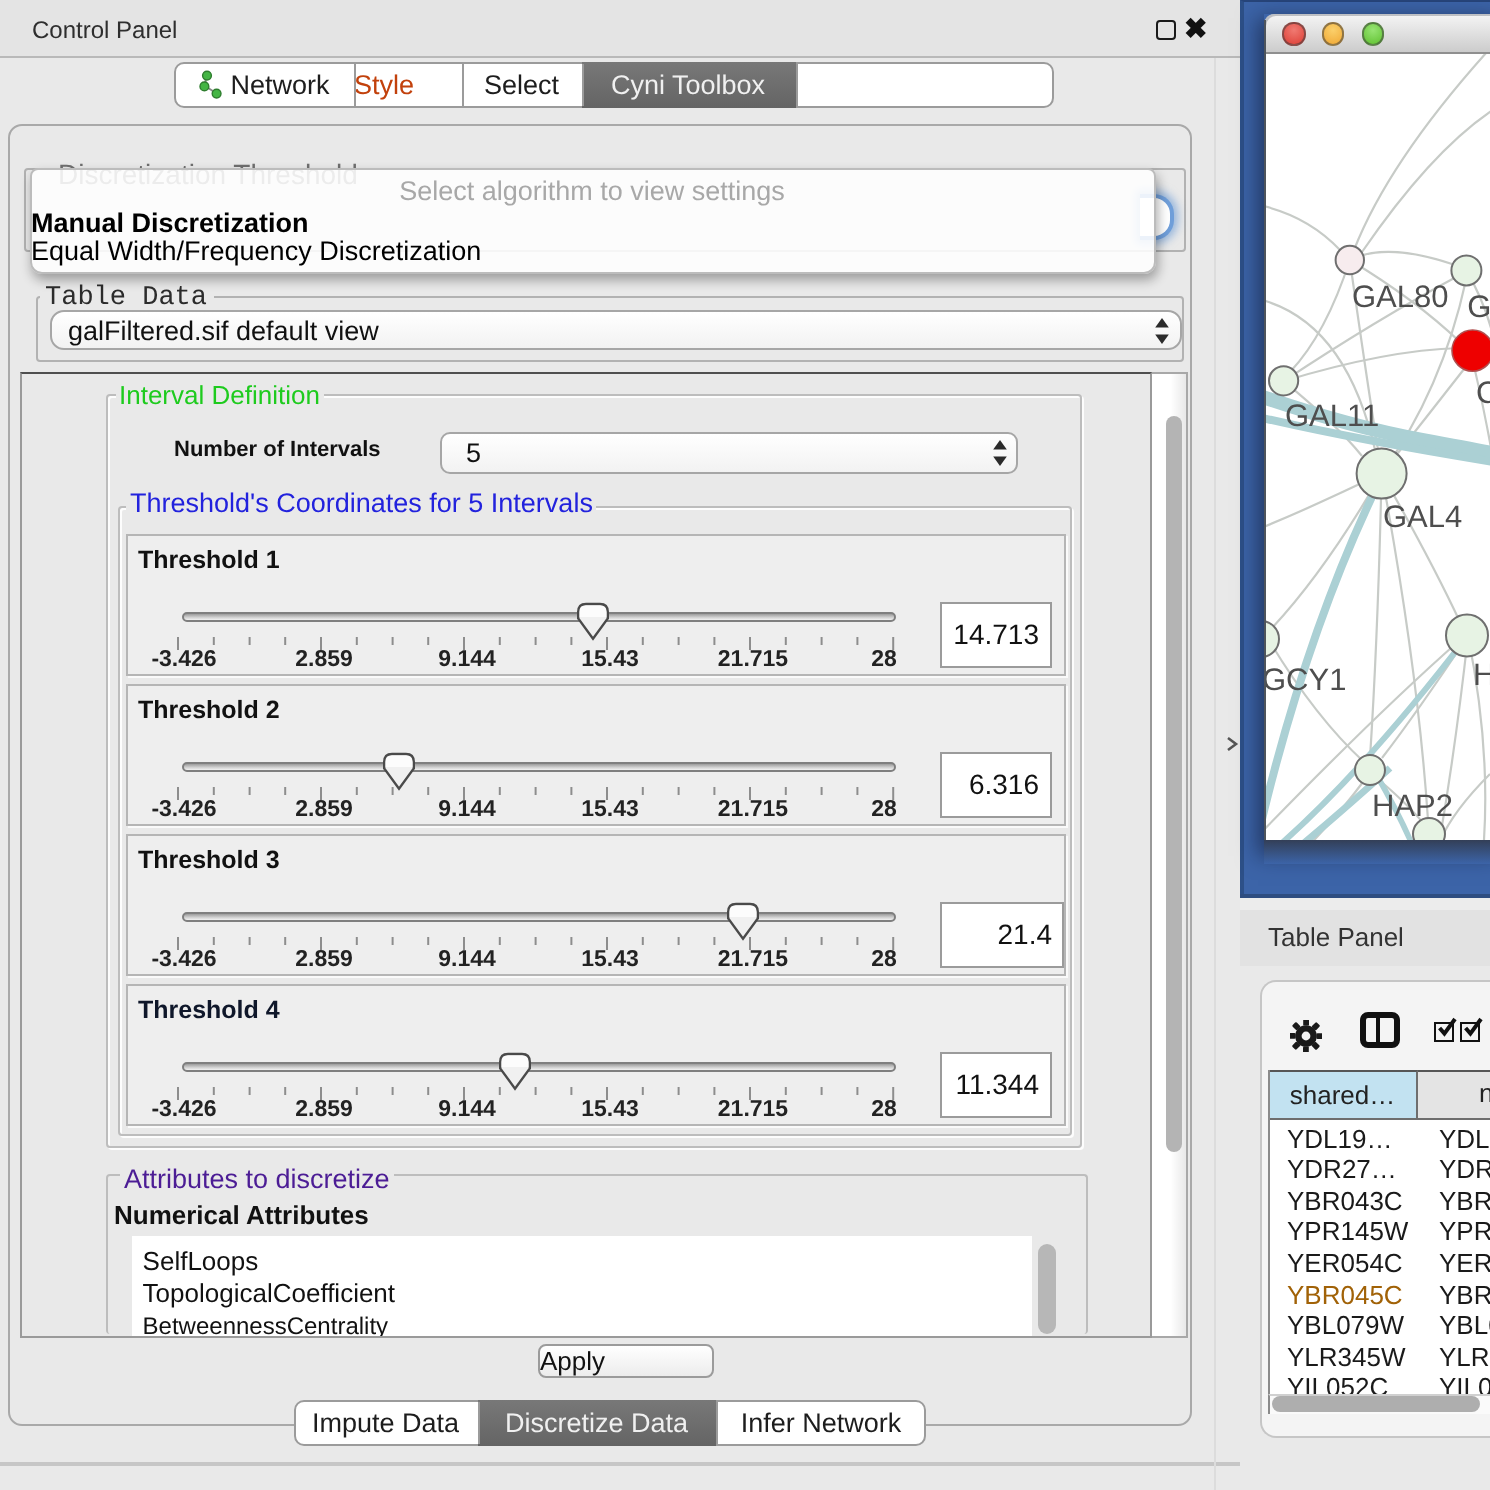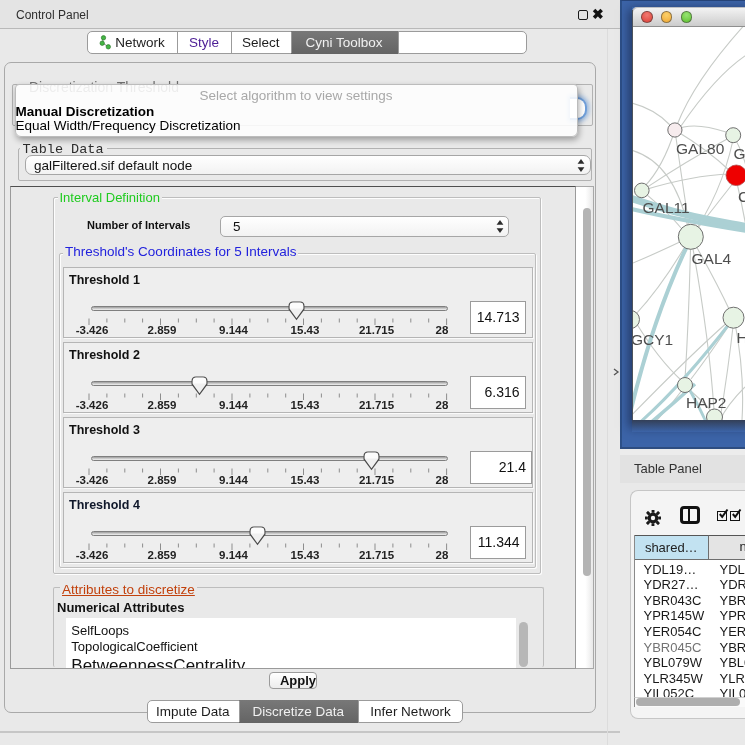--- a/index.html
+++ b/index.html
@@ -14,35 +14,35 @@
 <div class="abs" style="left:578px;top:10px;width:10px;height:10px;border:1.6px solid #1a1a1a;border-radius:2px;"></div>
 <div class="abs" style="left:592px;top:6px;font-size:14px;font-weight:bold;color:#111;">✖</div>
 <div class="abs" style="left:87px;top:31px;width:440px;height:23px;background:#fff;border:1px solid #9b9b9b;border-radius:5px;"></div>
 <div class="abs" style="left:87px;top:31px;width:90px;height:23px;color:#1d1d1d;font-size:13.5px;text-align:center;line-height:23px;"><svg width="13" height="15" viewBox="0 0 13 15" style="vertical-align:-3px;margin-right:3px;">
         <line x1="4" y1="3" x2="3.5" y2="8" stroke="#8a8a8a" stroke-width="1"></line>
         <line x1="3.5" y1="8" x2="9" y2="11.5" stroke="#8a8a8a" stroke-width="1"></line>
         <circle cx="4.5" cy="2.8" r="2.2" fill="#44b544" stroke="#2e7d2e" stroke-width="0.7"></circle>
         <circle cx="3.2" cy="8.2" r="2.2" fill="#44b544" stroke="#2e7d2e" stroke-width="0.7"></circle>
         <circle cx="9.3" cy="11.8" r="2.2" fill="#44b544" stroke="#2e7d2e" stroke-width="0.7"></circle>
       </svg>Network</div>
-<div class="abs" style="left:177px;top:31px;width:54px;height:23px;color:#4c1d95;font-size:13.5px;text-align:center;line-height:23px;">Style</div>
+<div class="abs" style="left:177px;top:31px;width:54px;height:23px;color:#c2410c;font-size:13.5px;text-align:left;line-height:23px;">Style</div>
 <div class="abs" style="left:177px;top:32px;width:1px;height:21px;background:#9b9b9b;"></div>
 <div class="abs" style="left:231px;top:31px;width:59.5px;height:23px;color:#1d1d1d;font-size:13.5px;text-align:center;line-height:23px;">Select</div>
 <div class="abs" style="left:231px;top:32px;width:1px;height:21px;background:#9b9b9b;"></div>
 <div class="abs" style="left:290.5px;top:31px;width:107.0px;height:23px;background:linear-gradient(#787878,#646464);color:#f0f0f0;font-size:13.5px;text-align:center;line-height:23px;">Cyni Toolbox</div>
 <div class="abs" style="left:290.5px;top:32px;width:1px;height:21px;background:#9b9b9b;"></div>
 <div class="abs" style="left:397.5px;top:32px;width:1px;height:21px;background:#9b9b9b;"></div>
 <div class="abs" style="left:4px;top:62px;width:592px;height:651px;border:1px solid #a9a9a9;border-radius:7px;background:#e9e9e9;"></div>
 <div class="abs" style="left:12px;top:84px;width:581px;height:42px;border:1px solid #b2b2b2;border-radius:2px;"></div>
 <div class="abs" style="left:26px;top:78.5px;background:#e9e9e9;padding:0 3px;font-size:14px;color:#6f6f6f;">Discretization Threshold</div>
 <div class="abs" style="left:570px;top:97px;width:17px;height:23px;border-radius:0 10px 10px 0;background:#fff;border:2px solid #6f9ed9;border-left:none;box-shadow:0 0 4px 2px rgba(96,148,211,0.6);"></div>
 <div class="abs" style="left:17.5px;top:148px;width:574.5px;height:32.5px;border:1px solid #b2b2b2;border-radius:2px;"></div>
 <div class="abs" style="left:19.5px;top:141.5px;background:#e9e9e9;padding:0 3px;font-size:13.5px;color:#2c2c2c;font-family:Liberation Mono, monospace;">Table Data</div>
 <div class="abs" style="left:25px;top:154.5px;width:566px;height:20.5px;border-radius:7px;background:linear-gradient(#ffffff,#f2f2f2);border:1px solid #a6a6a6;"></div>
-<div class="abs" style="left:34px;top:157.5px;font-size:13.5px;color:#111;">galFiltered.sif default node</div>
+<div class="abs" style="left:34px;top:157.5px;font-size:13.5px;color:#111;">galFiltered.sif default view</div>
 <svg class="abs" style="left:576.5px;top:158.5px;" width="8" height="13" viewBox="0 0 8 13">
       <path d="M4 0 L7.4 4.7 L0.6 4.7 Z" fill="#2b2b2b"></path>
       <path d="M4 13 L7.4 8.3 L0.6 8.3 Z" fill="#2b2b2b"></path>
     </svg>
 <div class="abs" style="left:10px;top:186px;width:566px;height:482.5px;border:1px solid #9a9a9a;border-top:1.5px solid #4f4f4f;background:#e9e9e9;"></div>
 <div class="abs" style="left:576px;top:186px;width:18px;height:482.5px;border:1px solid #a8a8a8;border-left:none;background:linear-gradient(to right,#ffffff, #ffffff 55%, #e8e8e8);"></div>
 <div class="abs" style="left:582.5px;top:207.5px;width:8px;height:368px;border-radius:4px;background:#b4b4b4;"></div>
 <div class="abs" style="left:53px;top:196.5px;width:488px;height:377px;border:1px solid #bdbdbd;box-shadow:1px 1px 0 #fdfdfd, inset 1px 1px 0 #fdfdfd;border-radius:2px;"></div>
 <div class="abs" style="left:57.5px;top:189.5px;background:#e9e9e9;padding:0 2px;font-size:13px;color:#1ecb1e;">Interval Definition</div>
 <div class="abs" style="left:87px;top:219px;font-size:11px;font-weight:bold;color:#111;">Number of Intervals</div>
@@ -196,29 +196,29 @@
 <div class="abs" style="left:233.5px;top:548.5px;transform:translateX(-50%);font-size:11.5px;font-weight:bold;color:#222;">9.144</div>
 <div class="abs" style="left:305px;top:548.5px;transform:translateX(-50%);font-size:11.5px;font-weight:bold;color:#222;">15.43</div>
 <div class="abs" style="left:376.5px;top:548.5px;transform:translateX(-50%);font-size:11.5px;font-weight:bold;color:#222;">21.715</div>
 <div class="abs" style="left:442px;top:548.5px;transform:translateX(-50%);font-size:11.5px;font-weight:bold;color:#222;">28</div>
 <svg class="abs" style="left:248.6px;top:526.0px;" width="17" height="19.5" viewBox="0 0 17 19.5">
       <path d="M5 1 L12 1 Q15.9 1 15.9 5 L15.9 8.2 L8.5 18.3 L1.1 8.2 L1.1 5 Q1.1 1 5 1 Z" fill="#f0f0f0" stroke="#4a4a4a" stroke-width="1.2"></path>
       <path d="M5 1.8 L12 1.8 Q15.2 1.8 15.2 5 L15.2 7.5 L1.8 7.5 L1.8 5 Q1.8 1.8 5 1.8 Z" fill="#fcfcfc"></path>
     </svg>
 <div class="abs" style="left:470px;top:525.5px;width:55.5px;height:33px;border:1px solid #9b9b9b;background:#fff;font-size:14px;color:#111;text-align:right;line-height:31px;padding-right:5px;">11.344</div>
 <div class="abs" style="left:52.5px;top:586.5px;width:491px;height:80px;border:1px solid #bdbdbd;border-bottom:none;border-radius:2px;"></div>
-<div class="abs" style="left:60px;top:582px;background:#e9e9e9;padding:0 2px;font-size:13.5px;color:#c2410c;text-decoration:underline;">Attributes to discretize</div>
+<div class="abs" style="left:60px;top:582px;background:#e9e9e9;padding:0 2px;font-size:13.5px;color:#4c1d95;">Attributes to discretize</div>
 <div class="abs" style="left:57px;top:599.5px;font-size:13px;font-weight:bold;color:#111;">Numerical Attributes</div>
 <div class="abs" style="left:66px;top:618px;width:450px;height:50px;background:#fff;overflow:hidden;">
       <div style="position:absolute;left:5.3px;top:4.5px;font-size:13px;color:#111;">SelfLoops</div>
       <div style="position:absolute;left:5.3px;top:21px;font-size:13px;color:#111;">TopologicalCoefficient</div>
-      <div style="position:absolute;left:5.3px;top:37.5px;font-size:17px;color:#111;">BetweennessCentrality</div>
+      <div style="position:absolute;left:5.3px;top:37.5px;font-size:12px;color:#111;">BetweennessCentrality</div>
     </div>
 <div class="abs" style="left:518.5px;top:621.5px;width:9px;height:45px;border-radius:4.5px;background:#b7b7b7;"></div>
-<div class="abs" style="left:269px;top:671.5px;width:48px;height:17.5px;border:1px solid #9b9b9b;border-radius:4px;background:linear-gradient(#ffffff,#ececec);font-size:13px;font-weight:bold;color:#111;text-align:right;line-height:16px;">Apply</div>
+<div class="abs" style="left:269px;top:671.5px;width:88px;height:17.5px;border:1px solid #9b9b9b;border-radius:4px;background:linear-gradient(#ffffff,#ececec);font-size:13px;font-weight:normal;color:#111;text-align:left;line-height:16px;">Apply</div>
 <div class="abs" style="left:147px;top:700px;width:316px;height:23px;background:#fff;border:1px solid #9b9b9b;border-radius:5px;"></div>
 <div class="abs" style="left:147px;top:700px;width:91.5px;height:23px;color:#1d1d1d;font-size:13.5px;text-align:center;line-height:23px;">Impute Data</div>
 <div class="abs" style="left:238.5px;top:700px;width:119.5px;height:23px;background:linear-gradient(#787878,#646464);color:#f0f0f0;font-size:13.5px;text-align:center;line-height:23px;">Discretize Data</div>
 <div class="abs" style="left:238.5px;top:701px;width:1px;height:21px;background:#9b9b9b;"></div>
 <div class="abs" style="left:358px;top:700px;width:105px;height:23px;color:#1d1d1d;font-size:13.5px;text-align:center;line-height:23px;">Infer Network</div>
 <div class="abs" style="left:358px;top:701px;width:1px;height:21px;background:#9b9b9b;"></div>
 <div class="abs" style="left:0;top:731px;width:620px;height:1.5px;background:#c6c6c6;"></div>
 <div class="abs" style="left:607px;top:29px;width:1px;height:716px;background:#dcdcdc;"></div>
 <svg class="abs" style="left:613px;top:368px;" width="7" height="8" viewBox="0 0 7 8">
       <path d="M1 7 L5 4 L1 1" fill="none" stroke="#555" stroke-width="1.3"></path>
@@ -323,21 +323,21 @@
 <div style="position:absolute;left:9px;top:26.5px;font-size:13px;color:#1a1a1a;">YDL19…</div>
 <div style="position:absolute;left:85px;top:26.5px;font-size:13px;color:#1a1a1a;">YDL1</div>
 <div style="position:absolute;left:9px;top:42.1px;font-size:13px;color:#1a1a1a;">YDR27…</div>
 <div style="position:absolute;left:85px;top:42.1px;font-size:13px;color:#1a1a1a;">YDR2</div>
 <div style="position:absolute;left:9px;top:57.7px;font-size:13px;color:#1a1a1a;">YBR043C</div>
 <div style="position:absolute;left:85px;top:57.7px;font-size:13px;color:#1a1a1a;">YBR0</div>
 <div style="position:absolute;left:9px;top:73.3px;font-size:13px;color:#1a1a1a;">YPR145W</div>
 <div style="position:absolute;left:85px;top:73.3px;font-size:13px;color:#1a1a1a;">YPR1</div>
 <div style="position:absolute;left:9px;top:88.89999999999999px;font-size:13px;color:#1a1a1a;">YER054C</div>
 <div style="position:absolute;left:85px;top:88.89999999999999px;font-size:13px;color:#1a1a1a;">YER0</div>
-<div style="position:absolute;left:9px;top:104.49999999999999px;font-size:13px;color:#737373;">YBR045C</div>
+<div style="position:absolute;left:9px;top:104.49999999999999px;font-size:13px;color:#a16207;">YBR045C</div>
 <div style="position:absolute;left:85px;top:104.49999999999999px;font-size:13px;color:#1a1a1a;">YBR0</div>
 <div style="position:absolute;left:9px;top:120.09999999999998px;font-size:13px;color:#1a1a1a;">YBL079W</div>
 <div style="position:absolute;left:85px;top:120.09999999999998px;font-size:13px;color:#1a1a1a;">YBL0</div>
 <div style="position:absolute;left:9px;top:135.7px;font-size:13px;color:#1a1a1a;">YLR345W</div>
 <div style="position:absolute;left:85px;top:135.7px;font-size:13px;color:#1a1a1a;">YLR3</div>
 <div style="position:absolute;left:9px;top:151.29999999999998px;font-size:13px;color:#1a1a1a;">YIL052C</div>
 <div style="position:absolute;left:85px;top:151.29999999999998px;font-size:13px;color:#1a1a1a;">YIL0</div>
 </div>
 <div style="position:absolute;left:3px;top:206px;width:122px;height:10.5px;background:#fafafa;border-left:1px solid #8a8a8a;border-top:1px solid #d0d0d0;"></div>
 <div style="position:absolute;left:5px;top:207px;width:104px;height:8px;border-radius:4px;background:#aeaeae;"></div>

